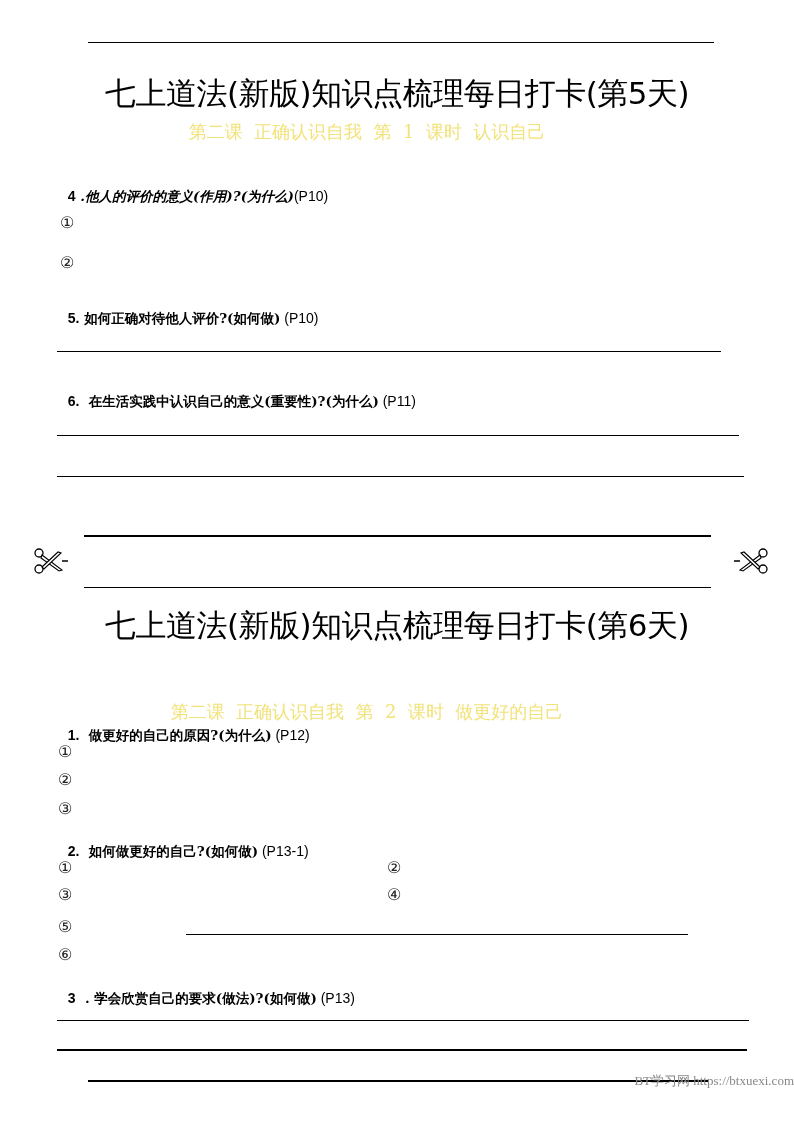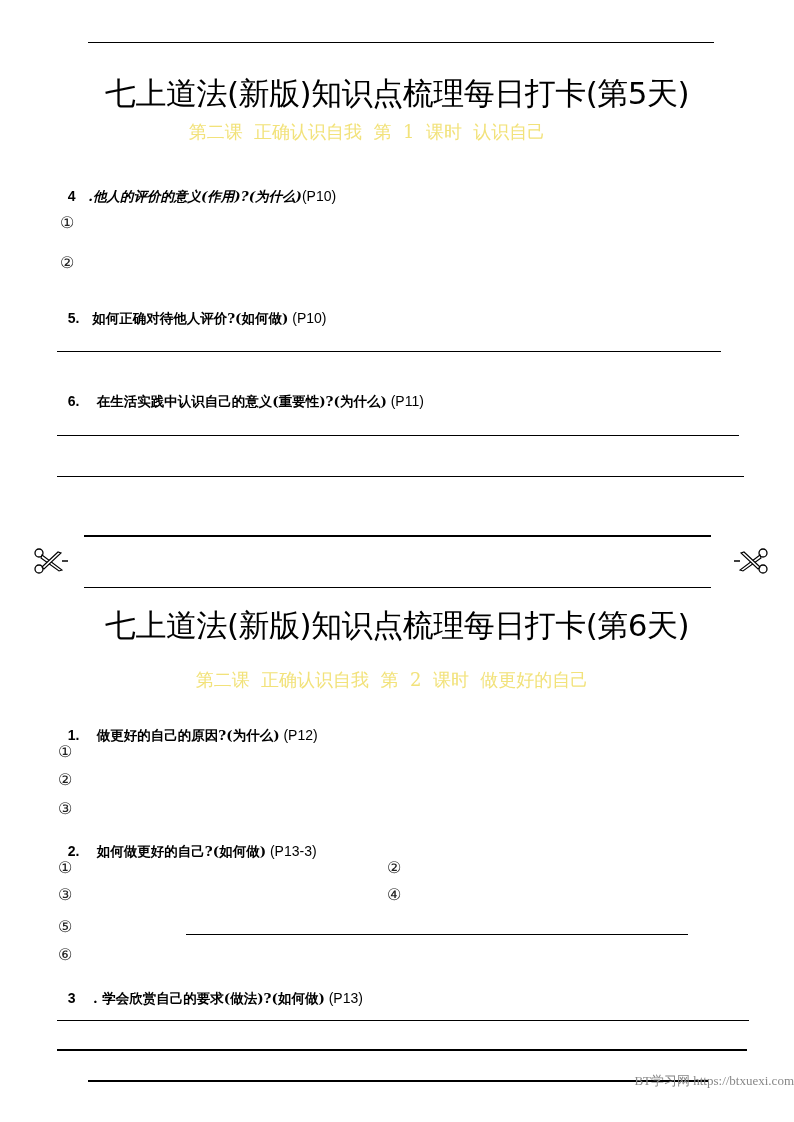--- a/index.html
+++ b/index.html
@@ -3,21 +3,21 @@
   <meta charset="utf-8">
   <style>
     html, body { margin: 0; padding: 0; background: #ffffff; }
     body { width: 794px; height: 1122px; position: relative; overflow: hidden; font-family: "DejaVu Serif", "Liberation Serif", serif; color: #000; }
     .hline { position: absolute; background: #000; height: 1px; }
     .hline.thick { height: 2px; }
     .title { position: absolute; left: 0; width: 794px; text-align: center; font-family: "DejaVu Sans", "Liberation Sans", sans-serif; font-size: 31px; letter-spacing: -0.5px; color: #000; white-space: nowrap; }
     .subtitle { position: absolute; left: 0; width: 734px; text-align: center; font-family: "DejaVu Serif", "Liberation Serif", serif; font-size: 18px; color: #f2e27a; white-space: pre; }
     .q { position: absolute; font-family: "DejaVu Sans", "Liberation Sans", sans-serif; font-size: 14px; font-weight: bold; white-space: pre; }
     .q .num { font-family: "Liberation Sans", sans-serif; font-weight: bold; }
-    .q .txt { font-family: "DejaVu Serif", serif; font-weight: bold; font-size: 13.5px; margin-left: 8px; }
+    .q .txt { font-family: "DejaVu Serif", serif; font-weight: bold; font-size: 13.5px; }
     .q .italic { font-style: italic; }
     .q .ref { font-family: "Liberation Sans", sans-serif; font-weight: normal; }
     .marker { position: absolute; font-family: "DejaVu Serif", serif; font-size: 16px; color: #222; }
     .scissors { position: absolute; width: 36px; height: 30px; }
     .footer { position: absolute; left: 0; width: 794px; text-align: right; top: 1072px; font-family: Liberation Serif, serif; font-size: 13px; color: #888; }
   </style>
 </head>
 <body>
 
 <div class="hline" style="left:88px; top:42px; width:626px;"></div>
@@ -56,31 +56,31 @@
   <g transform="translate(36,0) scale(-1,1)">
     <circle cx="7" cy="7" r="4" fill="none" stroke="#000" stroke-width="1.3"></circle>
     <circle cx="7" cy="23" r="4" fill="none" stroke="#000" stroke-width="1.3"></circle>
     <path d="M10 9 L30 24 L27 25 L9 12 Z" fill="#fff" stroke="#000" stroke-width="1.1"></path>
     <path d="M10 21 L26 6 L29 7 L12 23 Z" fill="#fff" stroke="#000" stroke-width="1.1"></path>
     <line x1="30" y1="15" x2="36" y2="15" stroke="#000" stroke-width="1.5"></line>
   </g>
 </svg>
 
 <div class="title" style="top:605px;">七上道法(新版)知识点梳理每日打卡(第6天)</div>
-<div class="subtitle" style="top:668px;margin-left:25px;">第二课  正确认识自我  第  2  课时  做更好的自己</div>
+<div class="subtitle" style="top:700px;">第二课  正确认识自我  第  2  课时  做更好的自己</div>
 
 <div class="q" style="left:58px; top:711px;">
   <span class="num">1.</span><span class="txt">  做更好的自己的原因?(为什么)</span><span class="ref"> (P12)</span>
 </div>
 <div class="marker" style="left:58px; top:742px;">①</div>
 <div class="marker" style="left:58px; top:770px;">②</div>
 <div class="marker" style="left:58px; top:799px;">③</div>
 
 <div class="q" style="left:58px; top:827px;">
-  <span class="num">2.</span><span class="txt">  如何做更好的自己?(如何做)</span><span class="ref"> (P13-3)</span>
+  <span class="num">2.</span><span class="txt">  如何做更好的自己?(如何做)</span><span class="ref"> (P13-1)</span>
 </div>
 <div class="marker" style="left:58px; top:858px;">①</div>
 <div class="marker" style="left:387px; top:858px;">②</div>
 <div class="marker" style="left:58px; top:885px;">③</div>
 <div class="marker" style="left:387px; top:885px;">④</div>
 <div class="marker" style="left:58px; top:917px;">⑤</div>
 <div class="hline" style="left:186px; top:934px; width:502px;"></div>
 <div class="marker" style="left:58px; top:945px;">⑥</div>
 
 <div class="q" style="left:58px; top:974px;">

